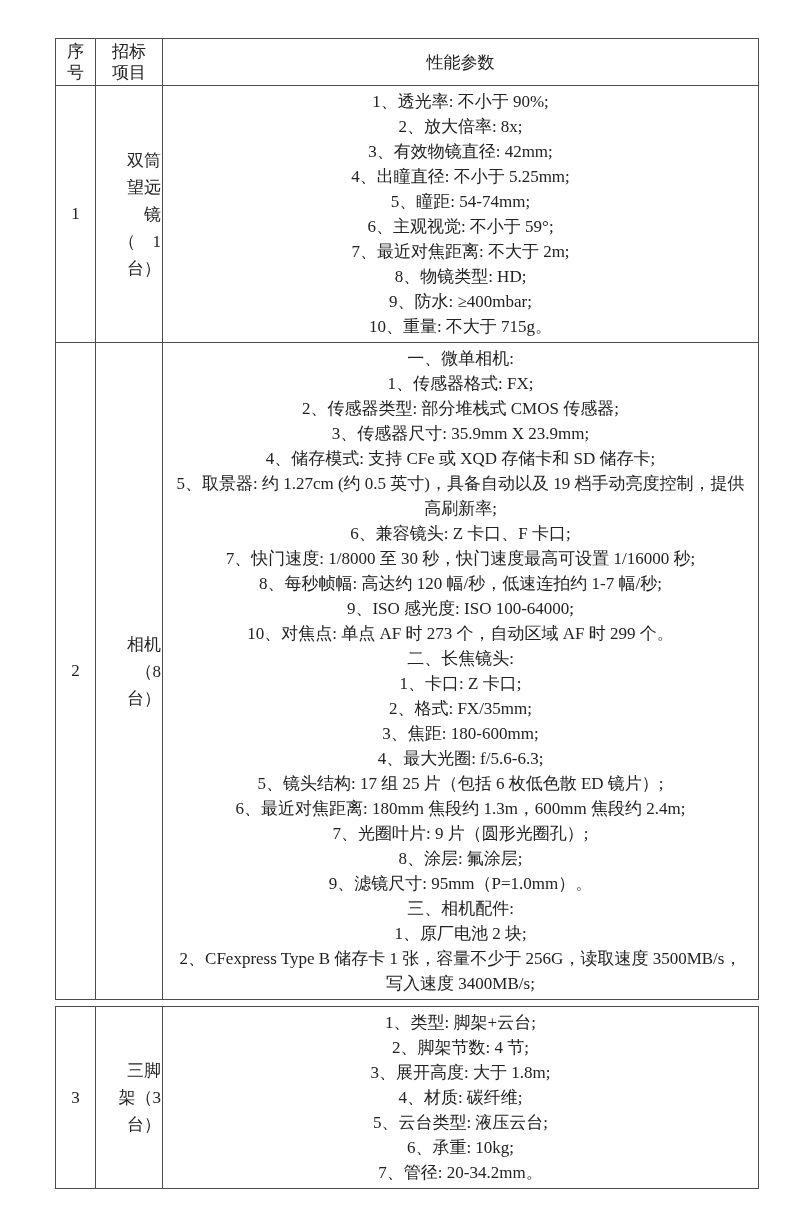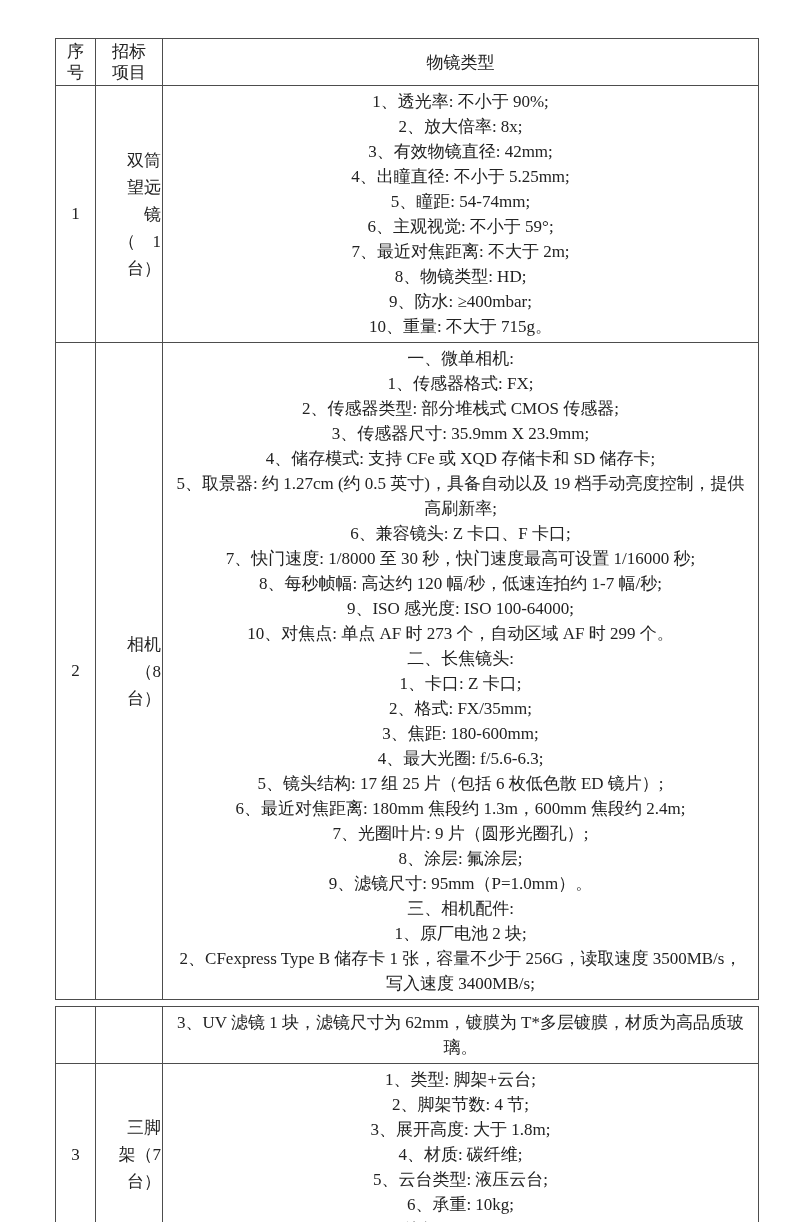--- a/index.html
+++ b/index.html
@@ -73,21 +73,21 @@
       <col class="col-no">
       <col class="col-item">
       <col class="col-spec">
     </colgroup>
     <thead>
       <tr>
         <th class="h-cell">序
 号</th>
         <th class="h-cell">招标
 项目</th>
-        <th class="h-cell">物镜类型</th>
+        <th class="h-cell">性能参数</th>
       </tr>
     </thead>
     <tbody>
       <tr class="r-bino">
         <td class="c-no">1</td>
         <td class="c-item">双筒
 望远
 镜
 （　1
 台）</td>
@@ -135,29 +135,24 @@
     </tbody>
   </table>
 
   <table class="spec-table">
     <colgroup>
       <col class="col-no">
       <col class="col-item">
       <col class="col-spec">
     </colgroup>
     <tbody>
-      <tr class="r-uv">
-        <td class="c-no"></td>
-        <td class="c-item"></td>
-        <td class="c-specs">3、UV 滤镜 1 块，滤镜尺寸为 62mm，镀膜为 T*多层镀膜，材质为高品质玻璃。</td>
-      </tr>
       <tr class="r-tripod">
         <td class="c-no">3</td>
         <td class="c-item">三脚
-架（7
+架（3
 台）</td>
         <td class="c-specs">1、类型: 脚架+云台;
 2、脚架节数: 4 节;
 3、展开高度: 大于 1.8m;
 4、材质: 碳纤维;
 5、云台类型: 液压云台;
 6、承重: 10kg;
 7、管径: 20-34.2mm。</td>
       </tr>
     </tbody>

